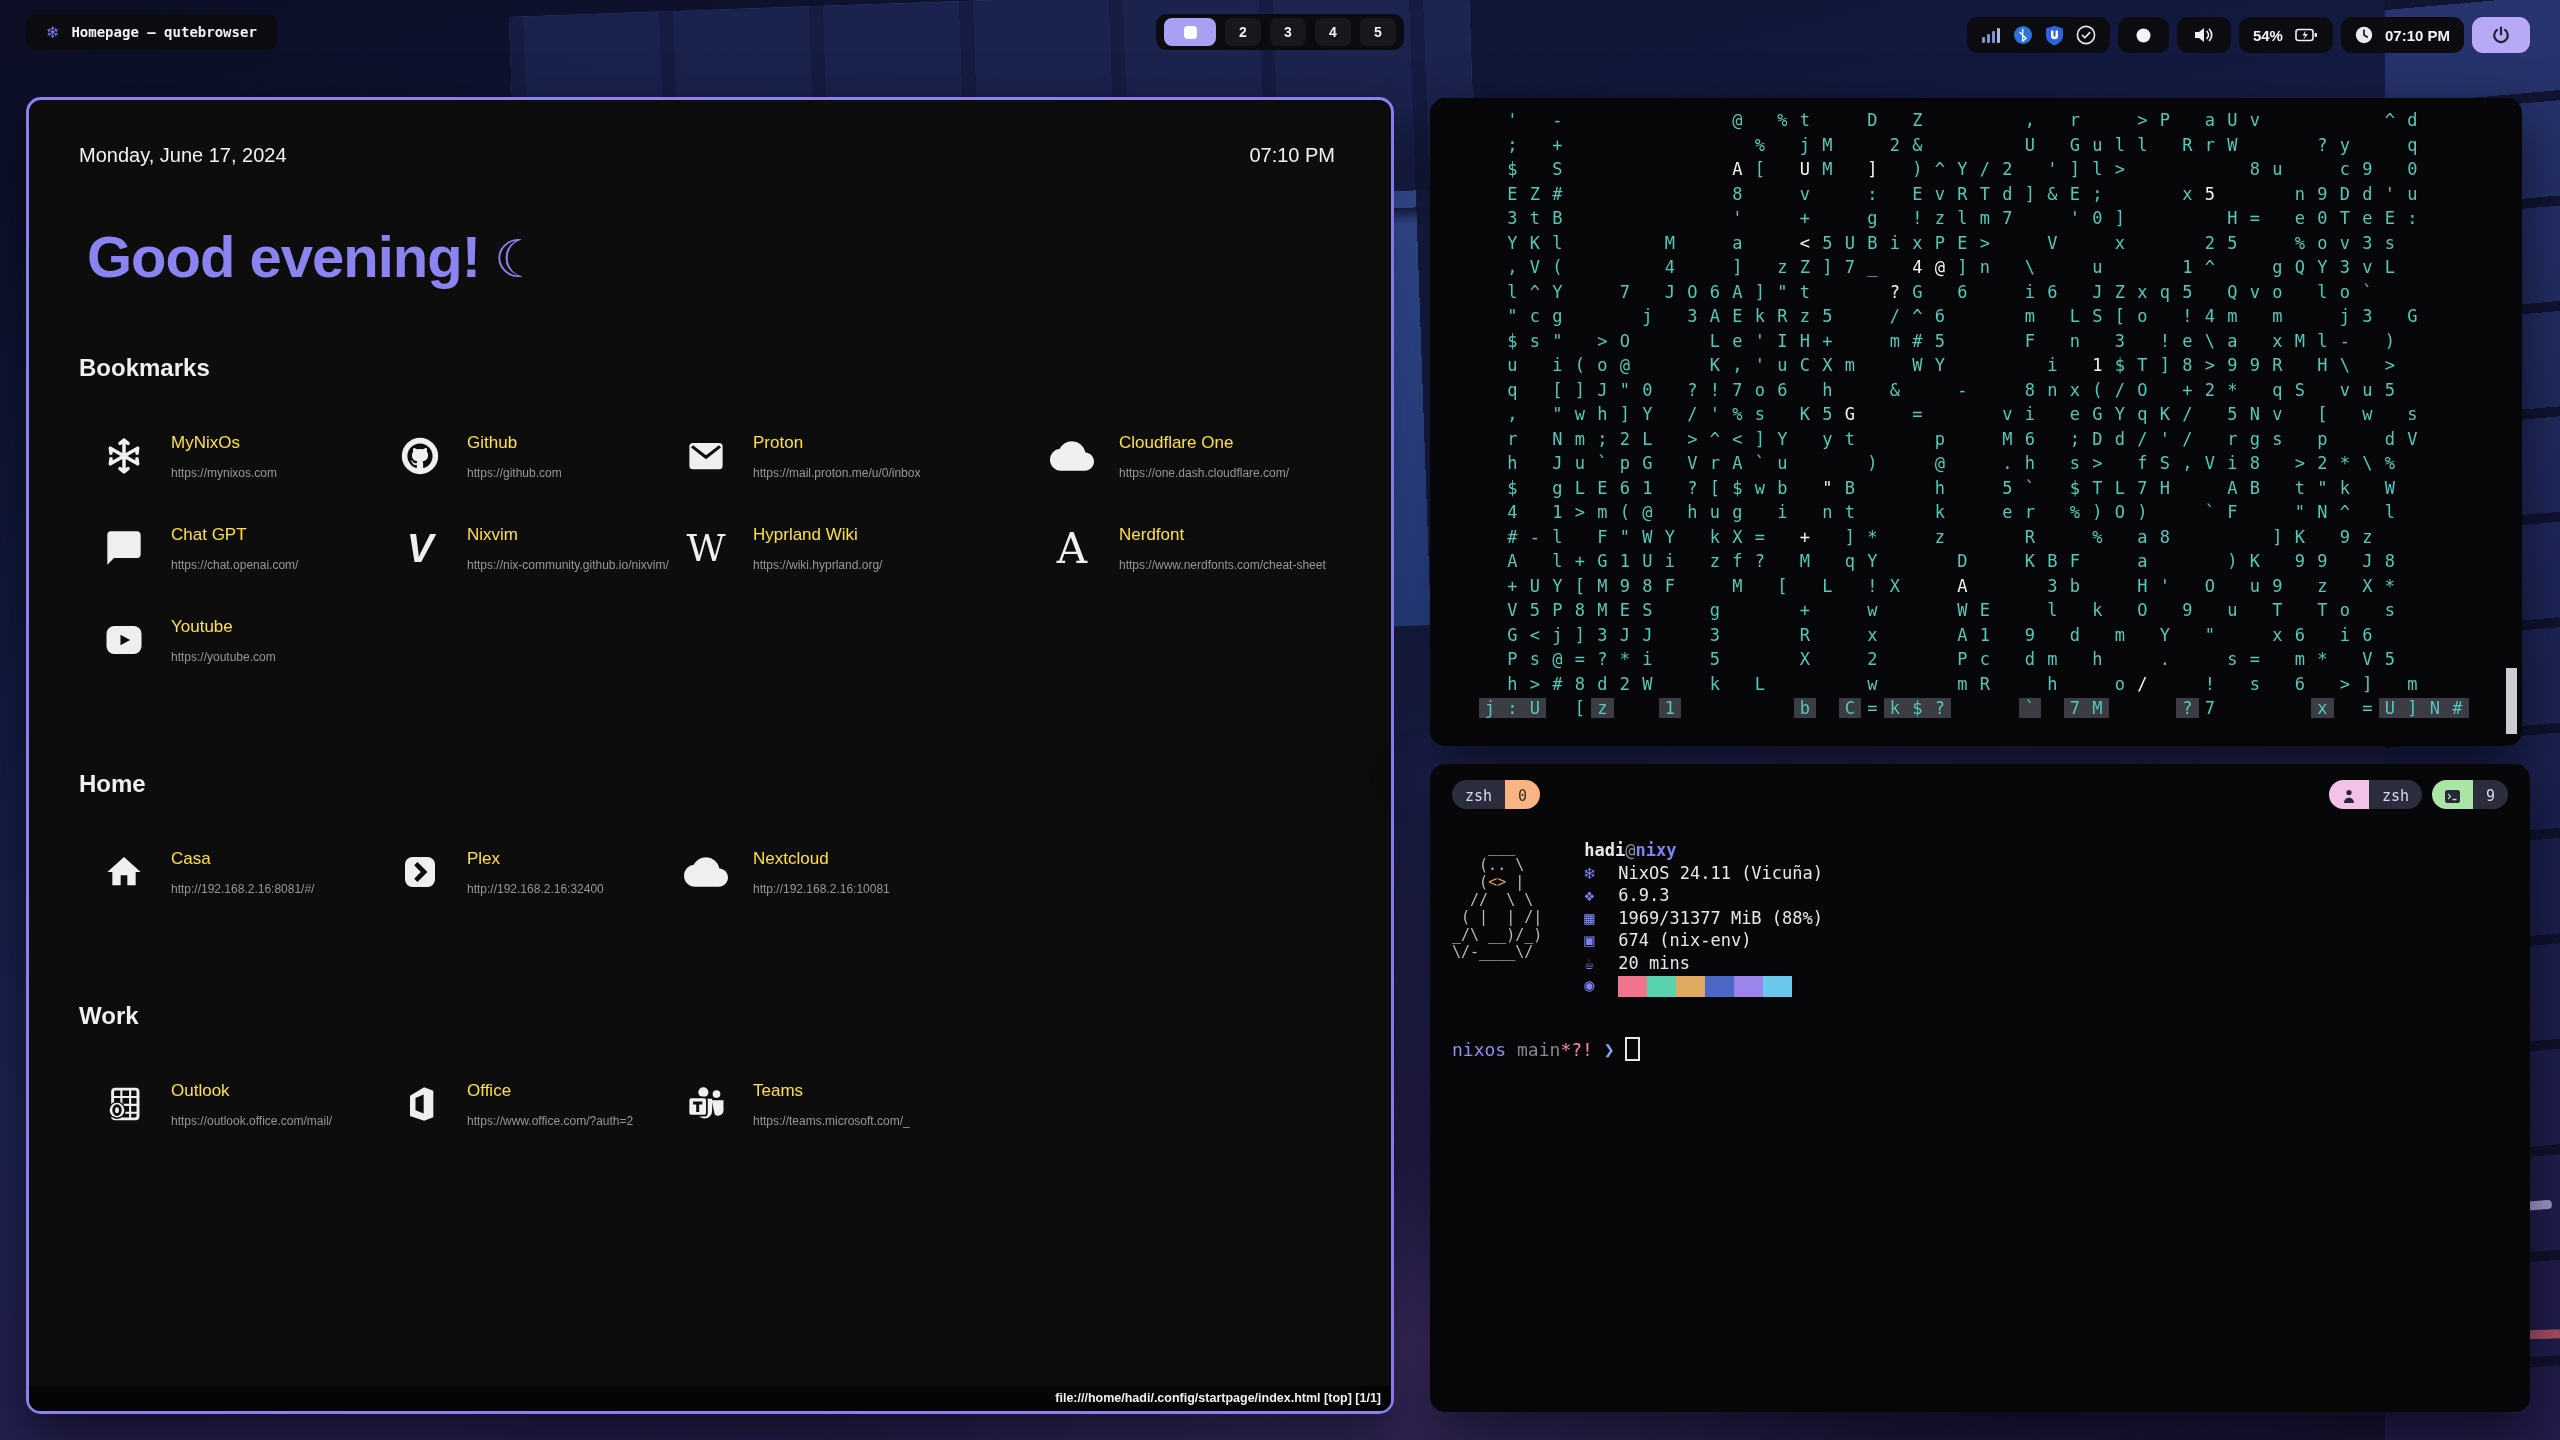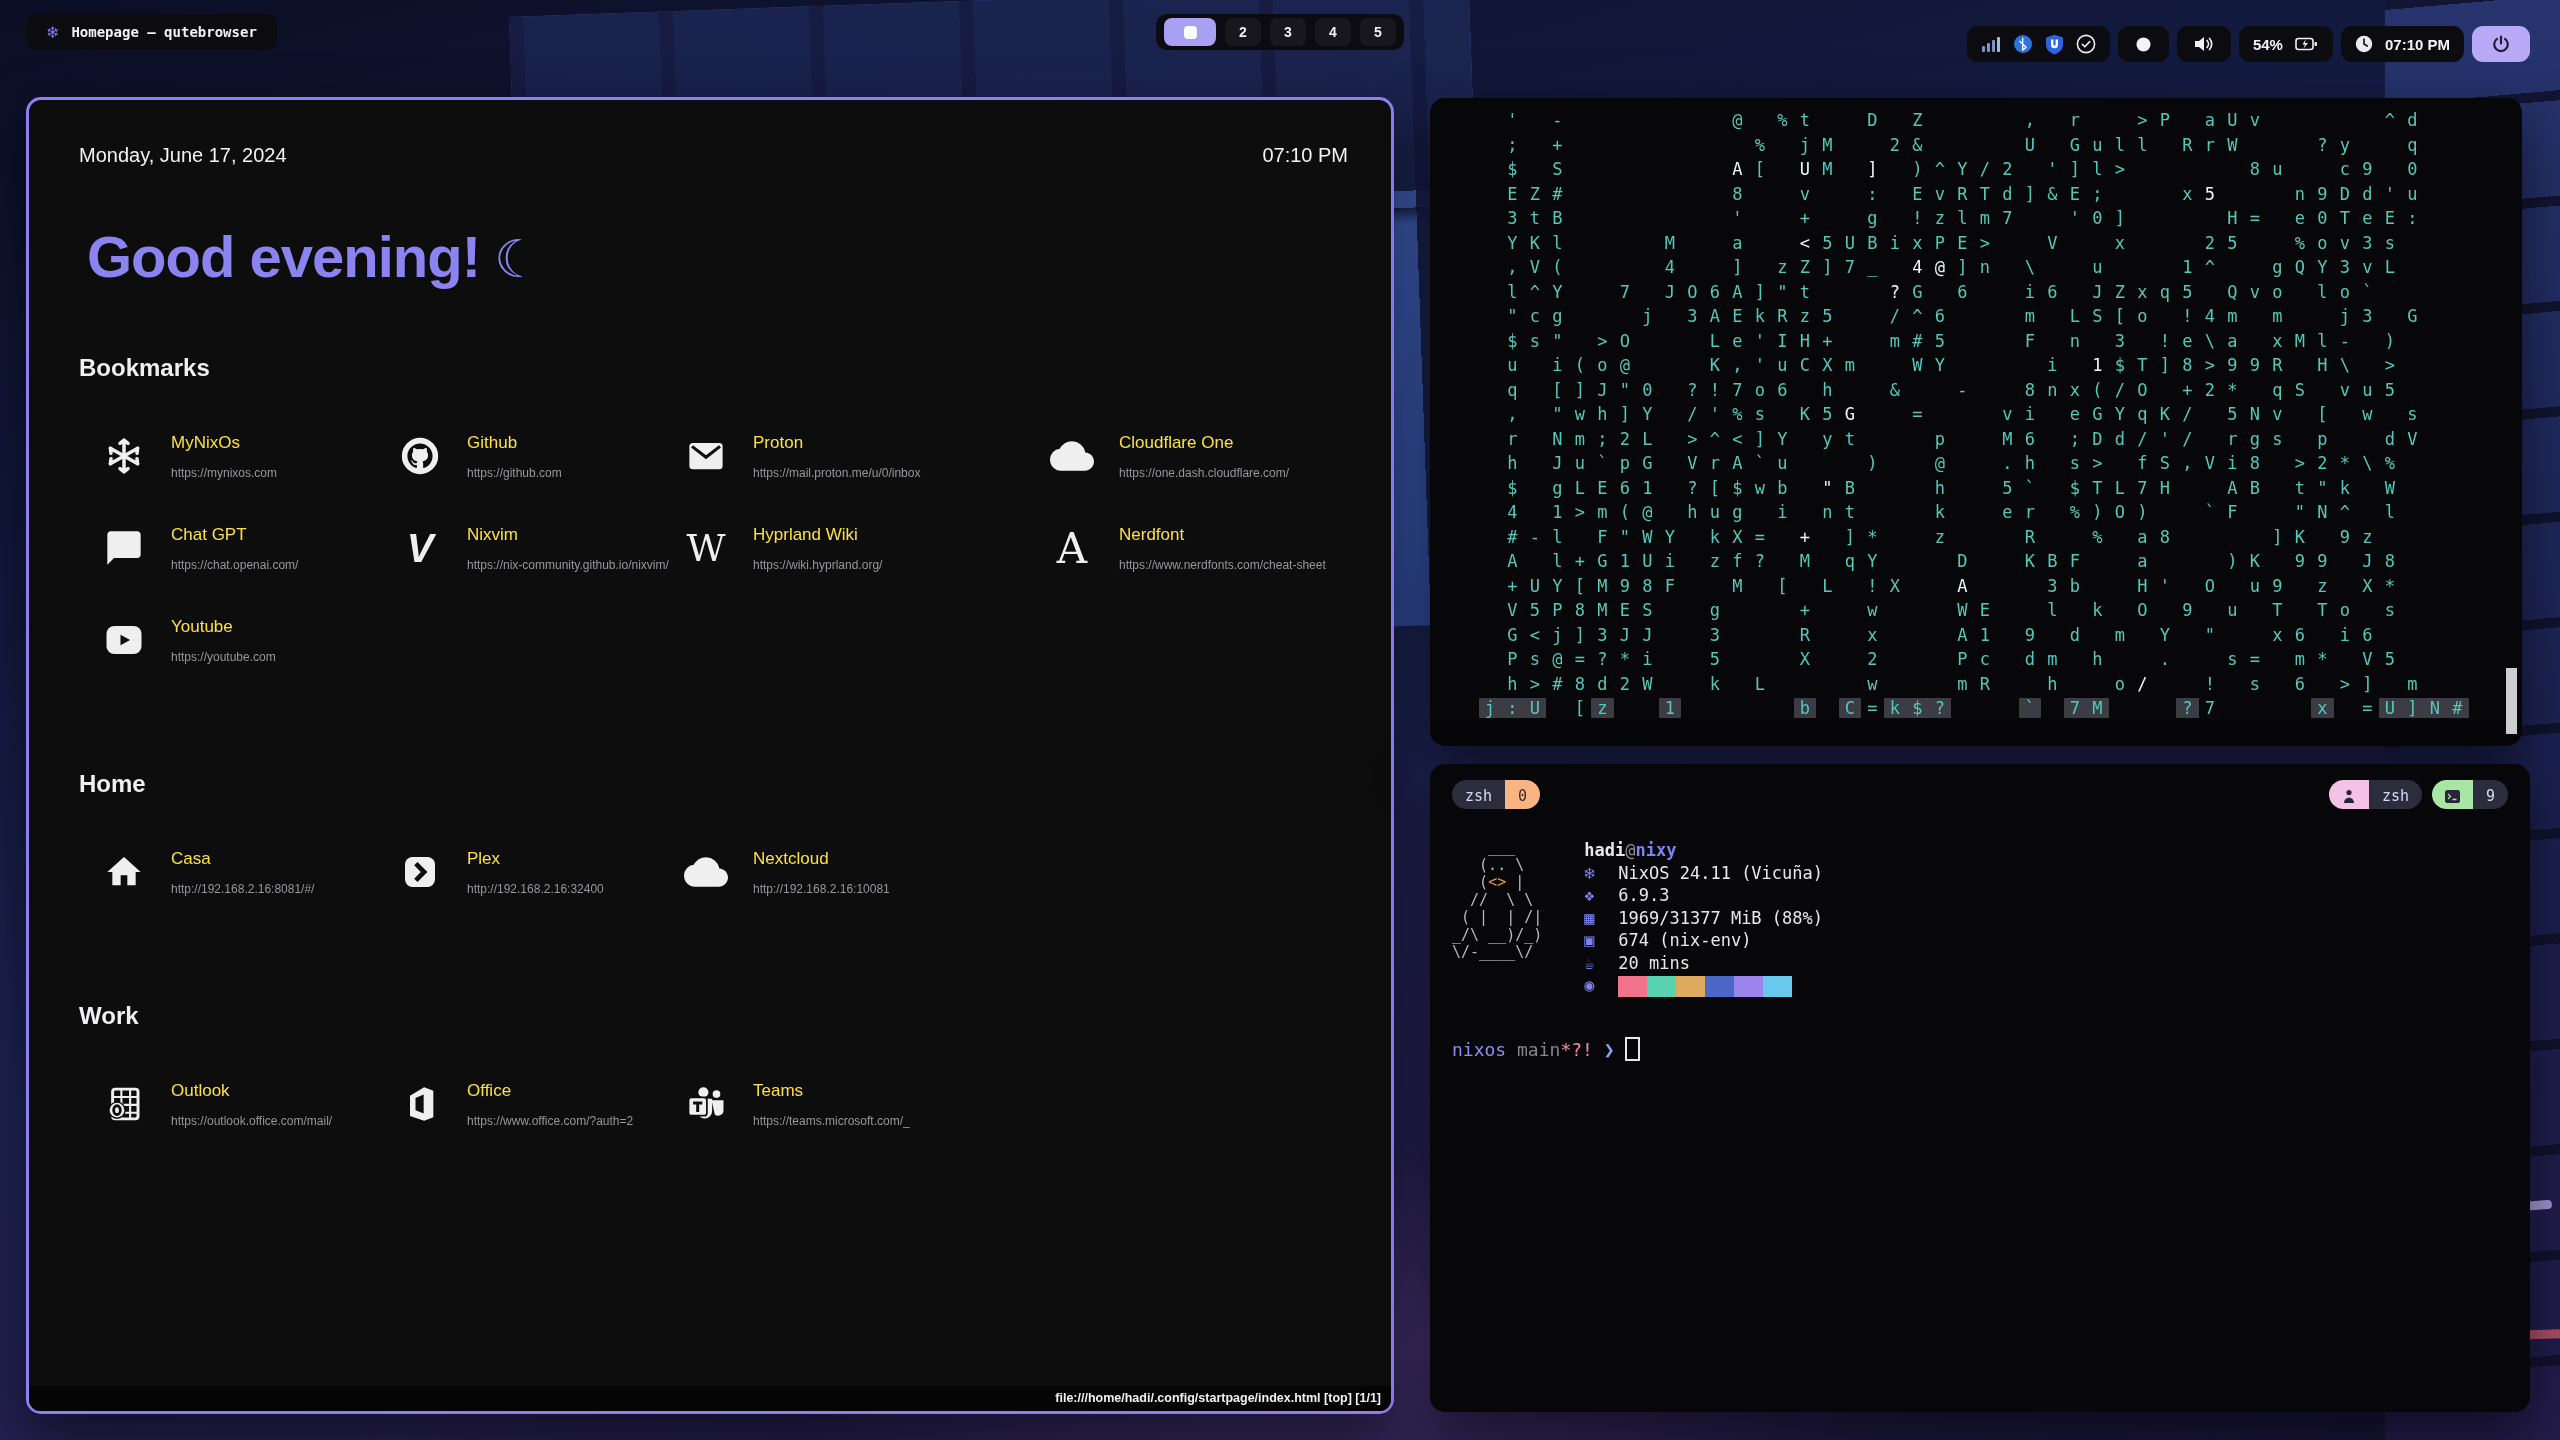--- a/index.html
+++ b/index.html
@@ -27,30 +27,30 @@
   
   .topbar { position:absolute; left:0; top:14px; width:100%; height:38px; z-index:5; }
   .pill { background:#0b0b10; border-radius:11px; display:flex; align-items:center; height:36px; }
   .tb-left { position:absolute; left:26px; top:0; padding:0 20px; gap:12px; }
   .tb-title { color:#f2f2f4; font-family:"DejaVu Sans Mono", monospace; font-weight:bold; font-size:14px; }
   .nix-glyph { color:#7d7ff2; font-size:16px; }
   .tb-ws { position:absolute; left:50%; top:0; transform:translateX(-50%); padding:0 8px; gap:9px; }
   .ws-active { width:52px; height:28px; background:#a7a0f3; border-radius:8px; display:flex; align-items:center; justify-content:center; }
   .ws-dot { width:13px; height:13px; background:#fdfdfd; border-radius:4px; }
   .ws-cell { width:36px; height:28px; background:#17171d; border-radius:7px; color:#f0f0f2; font-weight:bold; font-size:14px; display:flex; align-items:center; justify-content:center; }
-  .tb-right { position:absolute; right:30px; top:12px; display:flex; gap:8px; }
+  .tb-right { position:absolute; right:30px; top:3px; display:flex; gap:8px; }
   .tb-right .pill { padding:0 14px; gap:12px; }
   .tb-text { color:#f4f4f6; font-weight:bold; font-size:15px; }
   .power-pill { background:#b7a9f6; border-radius:11px; width:58px; height:36px; display:flex; align-items:center; justify-content:center; }
 
   
   .qute { position:absolute; left:26px; top:97px; width:1368px; height:1317px; z-index:3;
     background:#0d0d0d; border:3px solid #8e80ef; border-radius:15px;
     box-shadow:0 22px 55px rgba(0,0,0,.55); }
-  .qute-content { position:absolute; inset:0; padding:44px 43px 30px 50px; }
+  .qute-content { position:absolute; inset:0; padding:44px 56px 30px 50px; }
   .sp-toprow { display:flex; justify-content:space-between; color:#f2f2f4; font-size:20px; font-weight:500; }
   .sp-greet { margin-top:56px; margin-left:8px; color:#8b83ef; font-size:58px; font-weight:bold; letter-spacing:-1px; }
   .sp-moon { font-size:52px; margin-left:14px; font-weight:normal; }
   .sp-sections { margin-top:64px; }
   .sp-section { margin-bottom:98px; }
   .sp-h2 { color:#f0f0f2; font-size:24px; font-weight:bold; margin-bottom:42px; }
   .sp-grid { display:grid; grid-template-columns:296px 286px 366px auto; row-gap:28px; margin-left:22px; }
   .sp-item { display:flex; align-items:center; gap:24px; height:64px; cursor:pointer; }
   .sp-ic { width:46px; display:flex; justify-content:center; align-items:center; flex:none; }
   .sp-name { color:#fde047; font-size:17px; margin-bottom:13px; }

